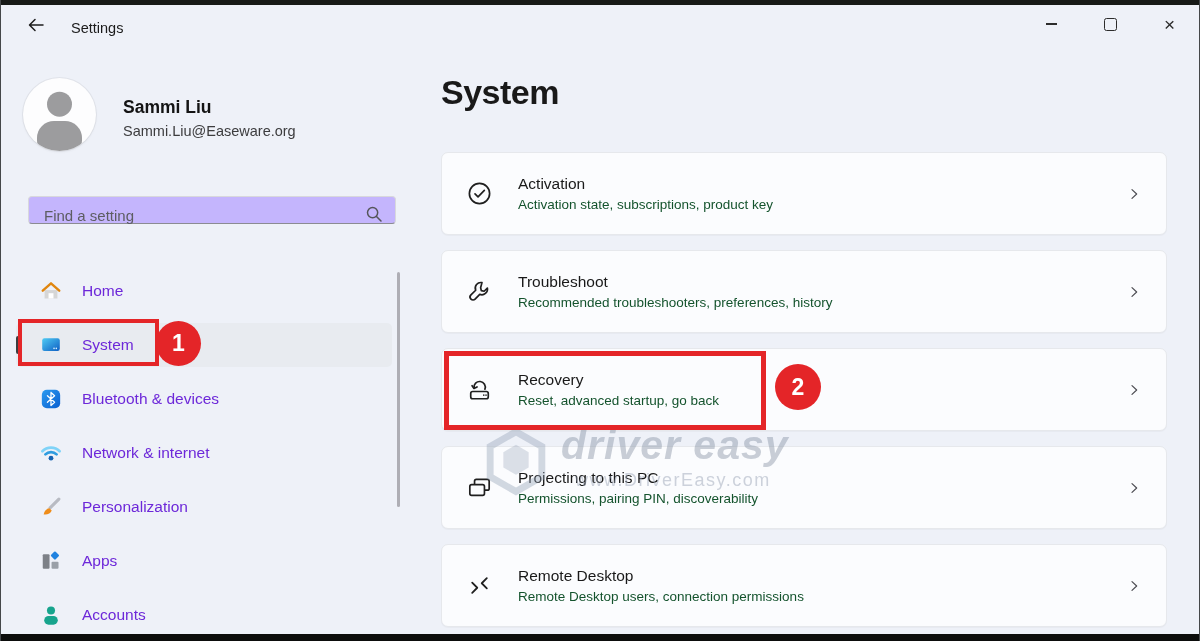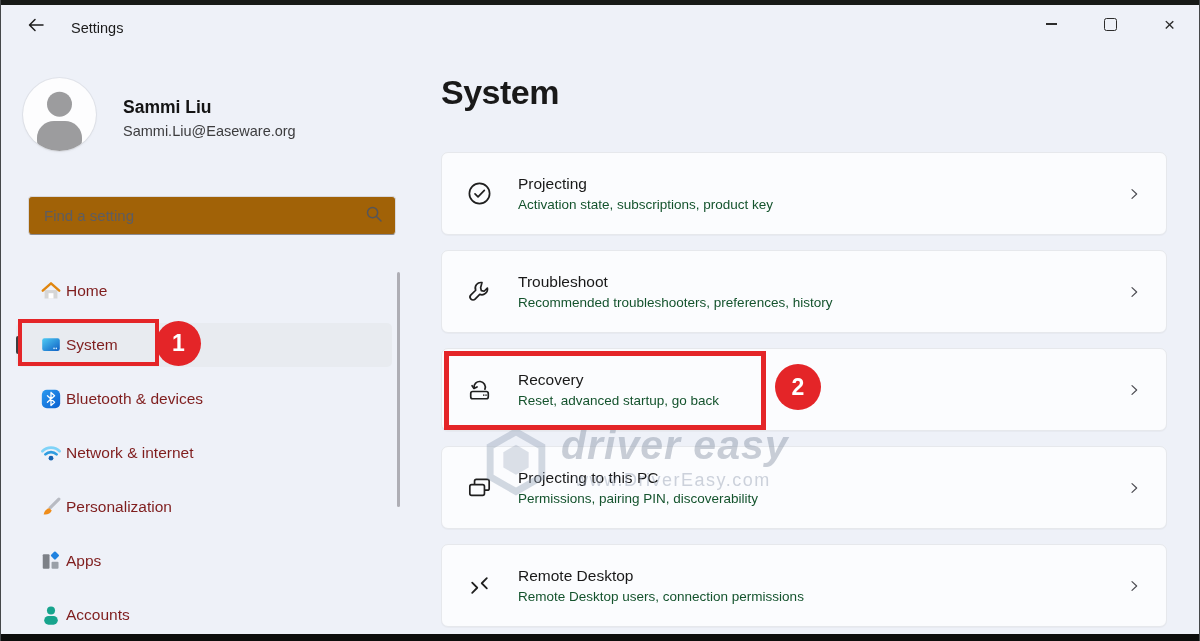--- a/index.html
+++ b/index.html
@@ -21,29 +21,29 @@
   .glyph-min{display:block;width:11px;height:1.5px;background:#2c2c2c;}
   .glyph-max{display:block;width:11px;height:11px;border:1.4px solid #2c2c2c;border-radius:2.5px;}
   .glyph-close{font-size:19px;font-weight:300;line-height:1;color:#2c2c2c;}
 
   
   .sidebar{position:absolute;left:0;top:53px;width:412px;bottom:13px;}
   .avatar{position:absolute;left:22px;top:25px;width:73px;height:73px;border-radius:50%;background:#fdfdfe;box-shadow:0 0 0 1px rgba(0,0,0,0.05),0 1px 3px rgba(0,0,0,0.06);overflow:hidden;}
   .profile-name{position:absolute;left:122px;top:44px;font-size:17.5px;font-weight:bold;color:#141414;}
   .profile-email{position:absolute;left:122px;top:70px;font-size:14.5px;color:#3c3c3e;}
 
-  .search-box{position:absolute;left:27px;top:143px;width:368px;height:39px;background:#a16207;border:1px solid #d8d8dc;border-bottom:1px solid #8b8b92;border-radius:4px;box-sizing:border-box;}
+  .search-box{position:absolute;left:27px;top:143px;width:368px;height:28px;background:#c4b5fd;border:1px solid #d8d8dc;border-bottom:1px solid #8b8b92;border-radius:4px;box-sizing:border-box;}
   .search-box input{position:absolute;left:13px;top:0;width:310px;height:34px;border:none;outline:none;background:transparent;font-family:"Liberation Sans",sans-serif;font-size:15px;color:#1a1a1a;}
   .search-box input::placeholder{color:#5d5d62;opacity:1;}
   .search-icon{position:absolute;right:11px;top:7px;}
 
   .nav{position:absolute;left:15px;top:216px;width:376px;}
   .nav-item{position:relative;height:44px;margin-bottom:10px;border-radius:5px;display:flex;align-items:center;padding-left:24px;box-sizing:border-box;cursor:pointer;}
   .nav-item .nav-icon{width:22px;height:22px;flex:0 0 22px;}
-  .nav-item .nav-label{margin-left:4px;font-size:15.5px;color:#7f1d1d;white-space:nowrap;}
+  .nav-item .nav-label{margin-left:20px;font-size:15.5px;color:#6d28d9;white-space:nowrap;}
   .nav-item.selected{background:#e8ebf0;}
   .nav-indicator{position:absolute;left:0;top:13px;width:3.5px;height:18px;border-radius:2px;background:#3d3d40;}
   .side-scrollbar{position:absolute;left:396px;top:219px;width:3px;height:235px;border-radius:2px;background:#aeaeb5;}
 
   
   .main{position:absolute;left:440px;top:53px;width:726px;}
   .page-title{position:absolute;left:0;top:20px;font-size:34px;font-weight:bold;letter-spacing:-0.5px;color:#191919;}
   .cards{position:absolute;left:0;top:99px;width:726px;}
   .card{height:83px;margin-bottom:15px;background:#fbfcfe;border:1px solid #e6e8ec;border-radius:7px;box-sizing:border-box;display:flex;align-items:center;box-shadow:0 1px 1px rgba(0,0,0,0.03);cursor:pointer;}
   .card-icon{width:27px;height:27px;margin-left:24px;flex:0 0 27px;}
@@ -216,21 +216,21 @@
     <div class="cards">
 
       <div class="card">
         <span class="card-icon">
           <svg width="27" height="27" viewBox="0 0 24 24">
               <circle cx="12" cy="12" r="9" fill="none" stroke="#1f1f1f" stroke-width="1.5"></circle>
               <path d="M8 12.3 l2.7 2.7 L16.3 9.2" fill="none" stroke="#1f1f1f" stroke-width="1.5" stroke-linecap="round" stroke-linejoin="round"></path>
             </svg>
         </span>
         <span class="card-text">
-          <div class="card-title">Projecting</div>
+          <div class="card-title">Activation</div>
           <div class="card-sub">Activation state, subscriptions, product key</div>
         </span>
         <span class="card-chevron">
           <svg width="16" height="16" viewBox="0 0 24 24">
               <path d="M9 5.5 L16 12 L9 18.5" fill="none" stroke="#4c4c52" stroke-width="1.8" stroke-linecap="round" stroke-linejoin="round"></path>
             </svg>
         </span>
       </div>
 
       <div class="card">

